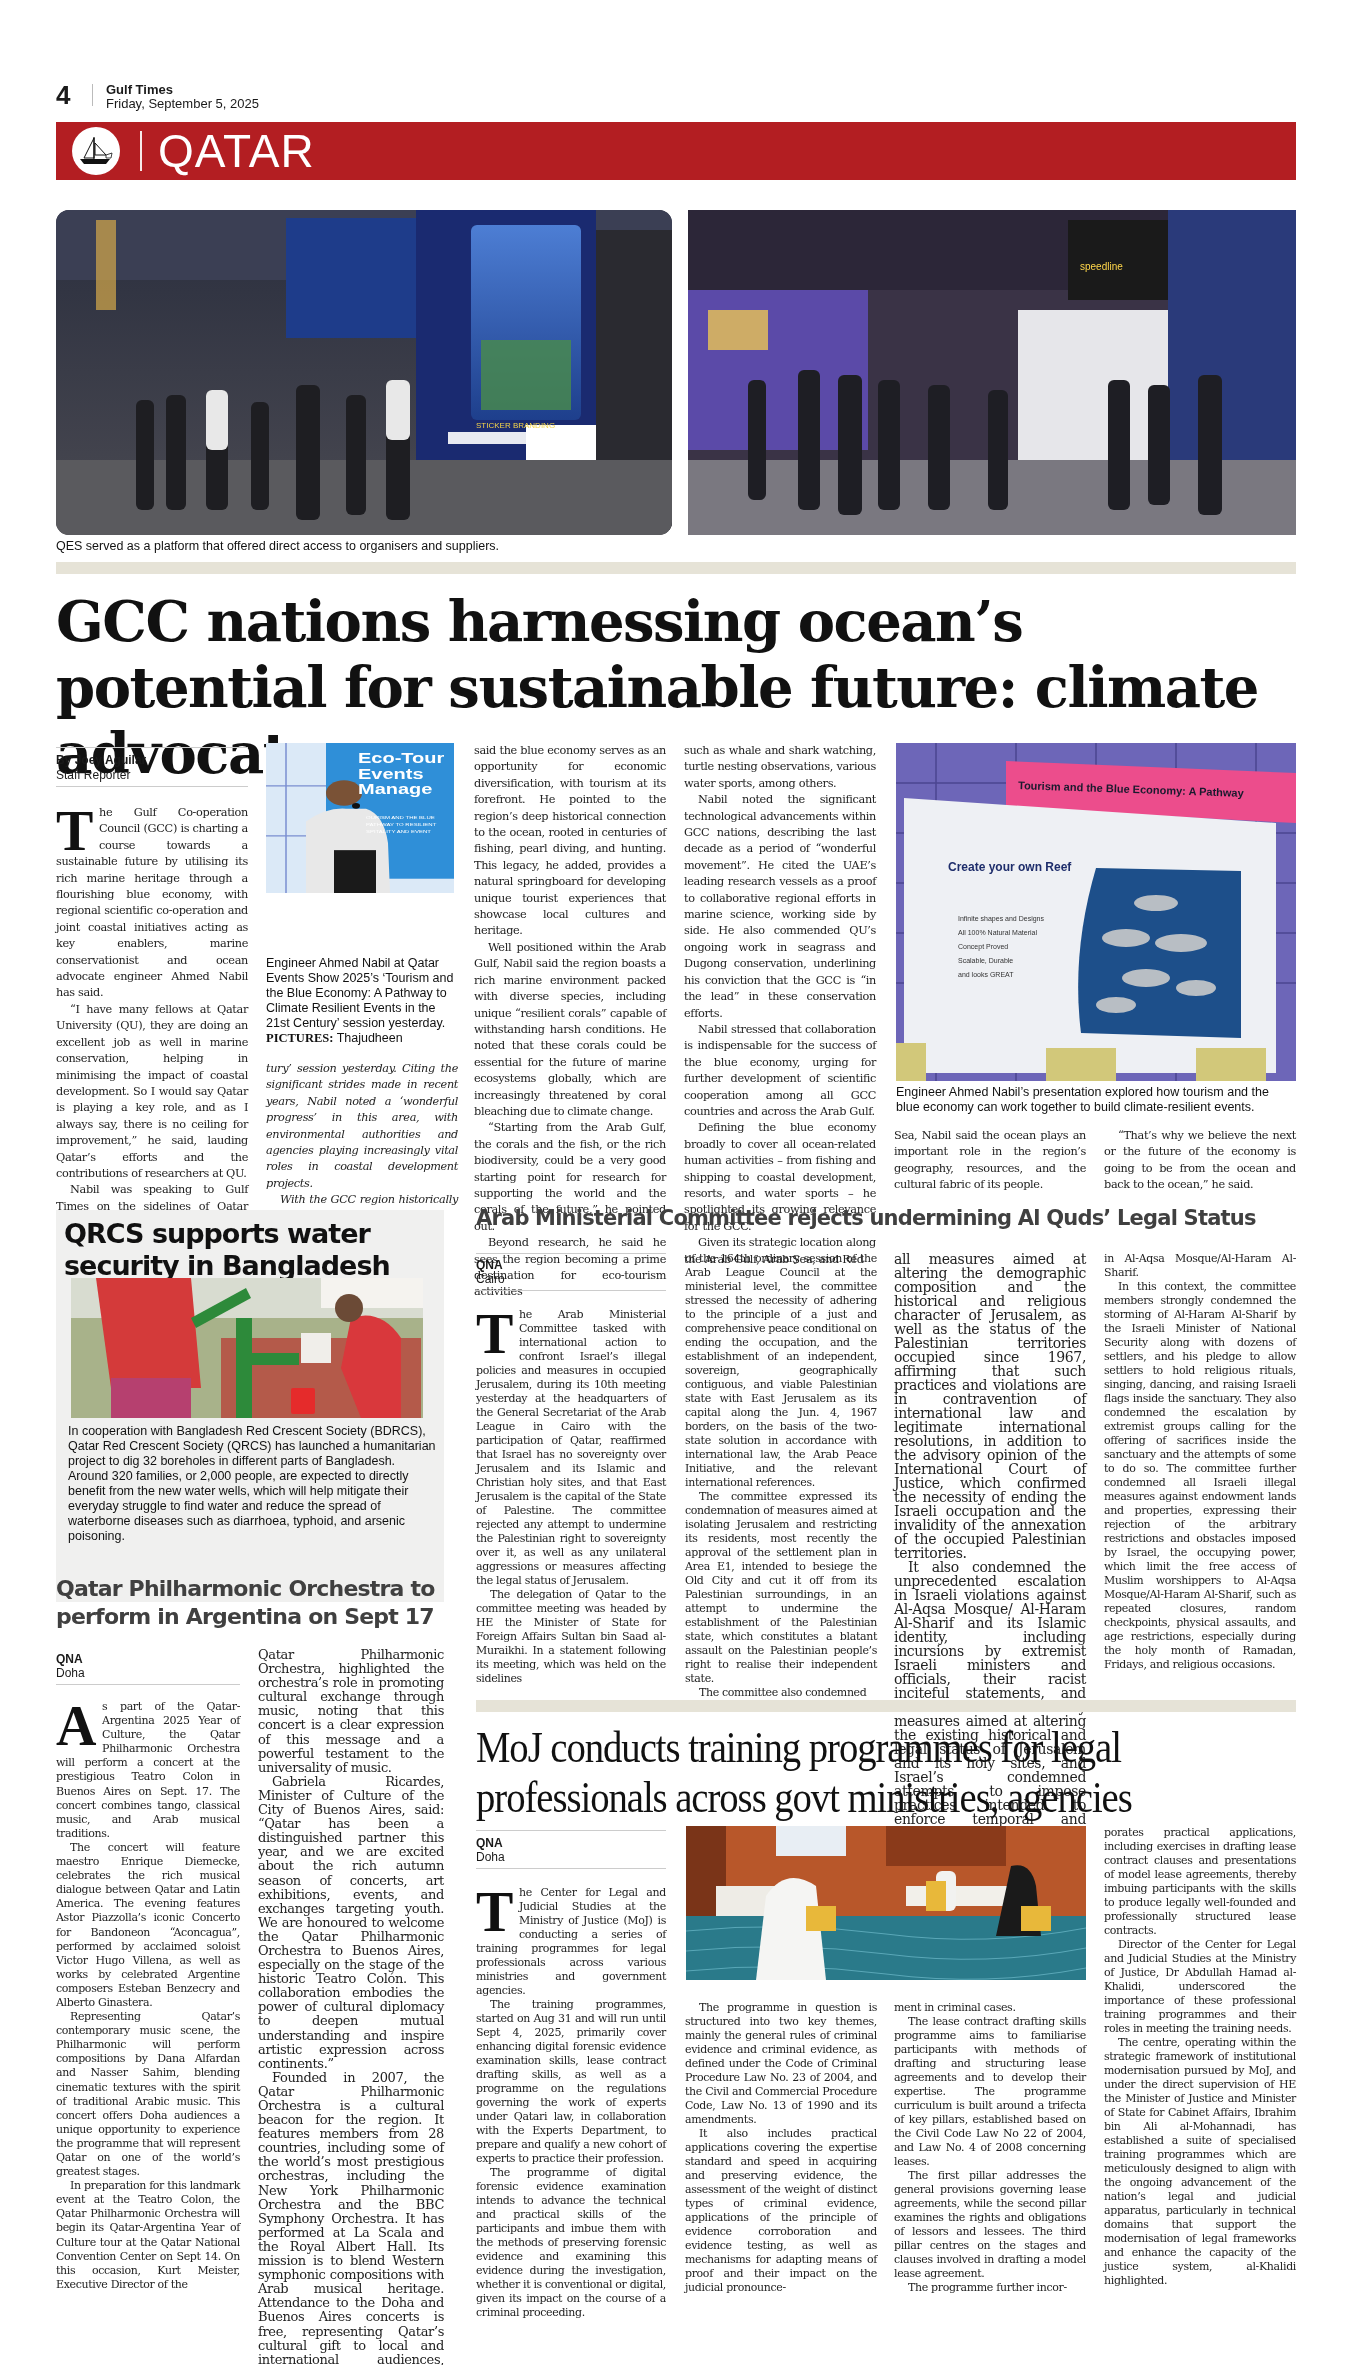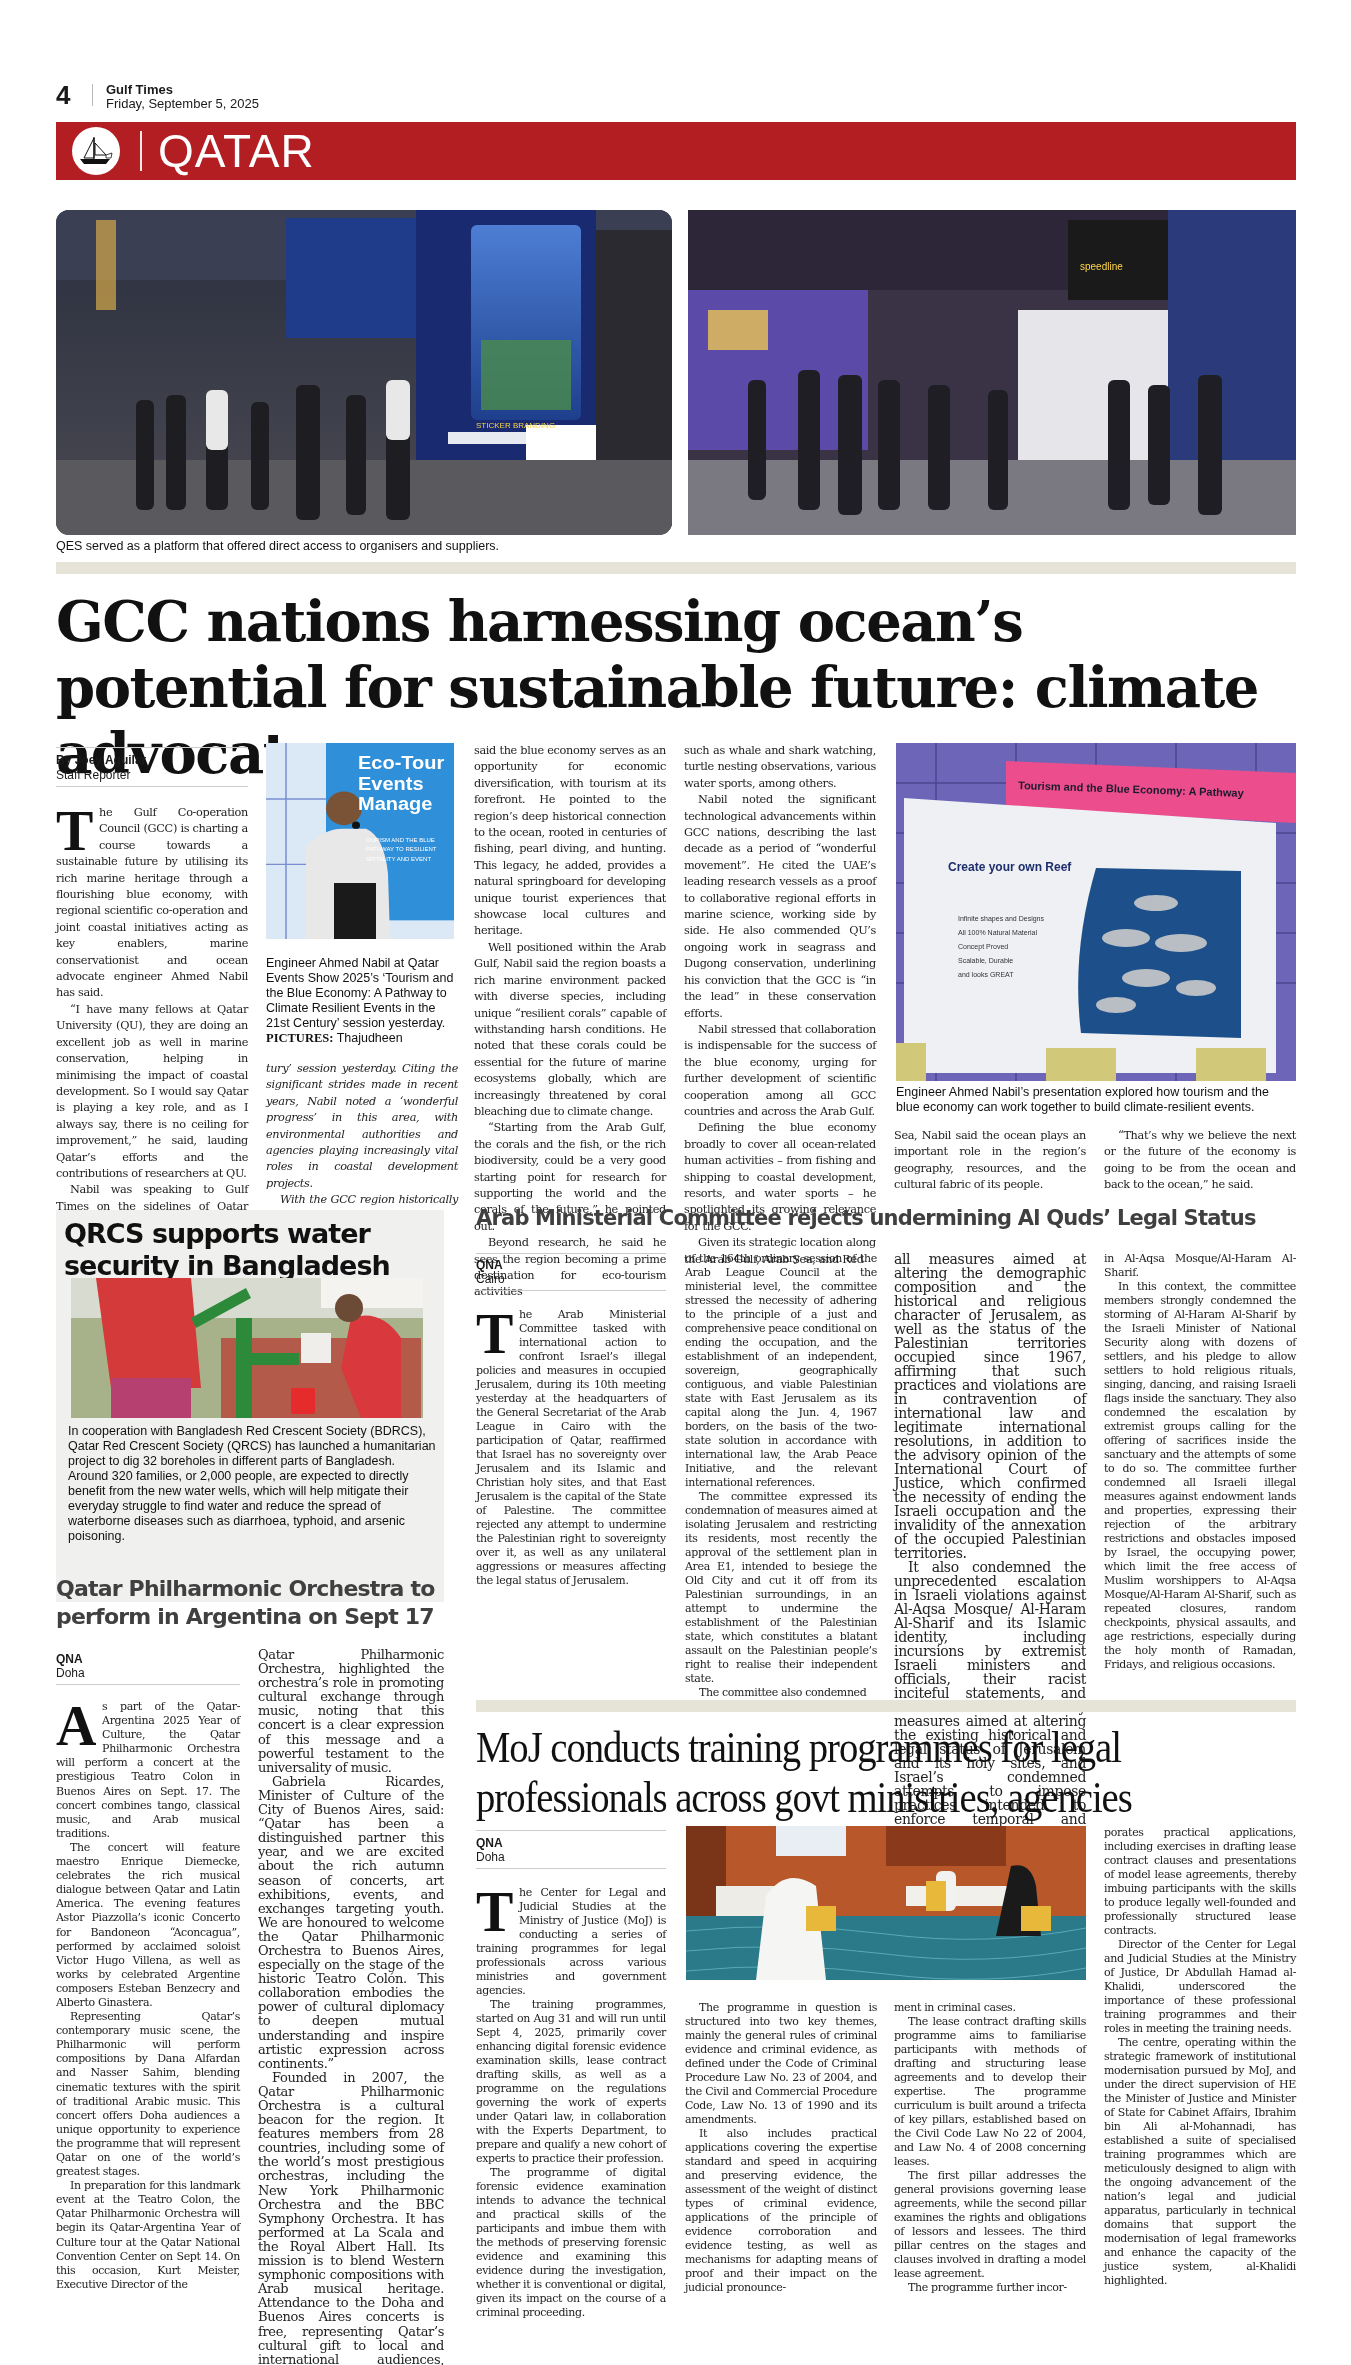--- a/index.html
+++ b/index.html
@@ -136,21 +136,21 @@
 <div class="abs by-name" style="left:56px;top:753px;">By Joey Aguilar</div>
 <div class="abs by-role" style="left:56px;top:768px;">Staff Reporter</div>
 <div class="abs byline-rule" style="left:56px;top:786px;width:192px;"></div>
 
 <div class="abs col" style="left:56px;top:805px;width:192px;">
   <p class="first"><span class="dropcap">T</span><span>he Gulf Co-operation Council (GCC) is charting a course towards a sustainable future by utilising its rich marine heritage through a flourishing blue economy, with regional scientific co-operation and joint coastal initiatives acting as key enablers, marine conservationist and ocean advocate engineer Ahmed Nabil has said.</span></p>
   <p>“I have many fellows at Qatar University (QU), they are doing an excellent job as well in marine conservation, helping in minimising the impact of coastal development. So I would say Qatar is playing a key role, and as I always say, there is no ceiling for improvement,” he said, lauding Qatar’s efforts and the contributions of researchers at QU.</p>
   <p>Nabil was speaking to Gulf Times on the sidelines of Qatar Events Show 2025’s ‘Tourism and the Blue Economy: A Pathway to Climate Resilient Events in the 21st Cen-</p>
 </div>
 
-<div class="abs photo" style="left:266px;top:743px;width:188px;height:196px;">
+<div class="abs photo" style="left:266px;top:743px;width:188px;height:150px;">
   <svg class="img-fill" viewBox="0 0 188 210" preserveAspectRatio="none">
     <rect width="188" height="210" fill="#dbe9f7"></rect>
     <rect x="60" y="0" width="128" height="190" fill="#2f8fd8"></rect>
     <g stroke="#7a8ed0" stroke-width="1.5" fill="none">
         <line x1="0" y1="60" x2="60" y2="60"></line>
         <line x1="0" y1="130" x2="60" y2="130"></line>
         <line x1="20" y1="0" x2="20" y2="210"></line>
       </g>
     <path d="M40 210 L40 110 Q60 90 80 92 L100 92 Q118 100 122 140 L124 210 Z" fill="#e8e8e8"></path>
     <circle cx="78" cy="70" r="18" fill="#7a5236"></circle>
@@ -279,20 +279,21 @@
 </div>
 
 <h2 class="abs h-sans-bold" style="left:476px;top:1206px;width:820px;font-size:21px;white-space:nowrap;">Arab Ministerial Committee rejects undermining Al Quds’ Legal Status</h2>
 <div class="abs byline-rule" style="left:476px;top:1253px;width:190px;"></div>
 <div class="abs by-name" style="left:476px;top:1258px;">QNA</div>
 <div class="abs by-role" style="left:476px;top:1272px;">Cairo</div>
 <div class="abs byline-rule" style="left:476px;top:1290px;width:190px;"></div>
 
 <div class="abs col" style="left:476px;top:1308px;width:190px;font-size:11px;line-height:14px;">
   <p class="first"><span class="dropcap">T</span><span>he Arab Ministerial Committee tasked with international action to confront Israel’s illegal policies and measures in occupied Jerusalem, during its 10th meeting yesterday at the headquarters of the General Secretariat of the Arab League in Cairo with the participation of Qatar, reaffirmed that Israel has no sovereignty over Jerusalem and its Islamic and Christian holy sites, and that East Jerusalem is the capital of the State of Palestine. The committee rejected any attempt to undermine the Palestinian right to sovereignty over it, as well as any unilateral aggressions or measures affecting the legal status of Jerusalem.</span></p>
+  <p>The delegation of Qatar to the committee meeting was headed by HE the Minister of State for Foreign Affairs Sultan bin Saad al-Muraikhi. In a statement following its meeting, which was held on the sidelines</p>
 </div>
 <div class="abs col" style="left:685px;top:1252px;width:192px;font-size:11px;line-height:14px;">
   <p class="first">of the 164th ordinary session of the Arab League Council at the ministerial level, the committee stressed the necessity of adhering to the principle of a just and comprehensive peace conditional on ending the occupation, and the establishment of an independent, sovereign, geographically contiguous, and viable Palestinian state with East Jerusalem as its capital along the Jun. 4, 1967 borders, on the basis of the two-state solution in accordance with international law, the Arab Peace Initiative, and the relevant international references.</p>
   <p>The committee expressed its condemnation of measures aimed at isolating Jerusalem and restricting its residents, most recently the approval of the settlement plan in Area E1, intended to besiege the Old City and cut it off from its Palestinian surroundings, in an attempt to undermine the establishment of the Palestinian state, which constitutes a blatant assault on the Palestinian people’s right to realise their independent state.</p>
   <p>The committee also condemned</p>
 </div>
 <div class="abs col" style="left:894px;top:1252px;width:192px;font-size:14px;line-height:14px;">
   <p class="first">all measures aimed at altering the demographic composition and the historical and religious character of Jerusalem, as well as the status of the Palestinian territories occupied since 1967, affirming that such practices and violations are in contravention of international law and legitimate international resolutions, in addition to the advisory opinion of the International Court of Justice, which confirmed the necessity of ending the Israeli occupation and the invalidity of the annexation of the occupied Palestinian territories.</p>
   <p>It also condemned the unprecedented escalation in Israeli violations against Al-Aqsa Mosque/ Al-Haram Al-Sharif and its Islamic identity, including incursions by extremist Israeli ministers and officials, their racist inciteful statements, and the Israeli escalatory measures aimed at altering the existing historical and legal status of Jerusalem and its holy sites, and Israel’s condemned attempts to impose practices intended to enforce temporal and spatial division</p>
 </div>

